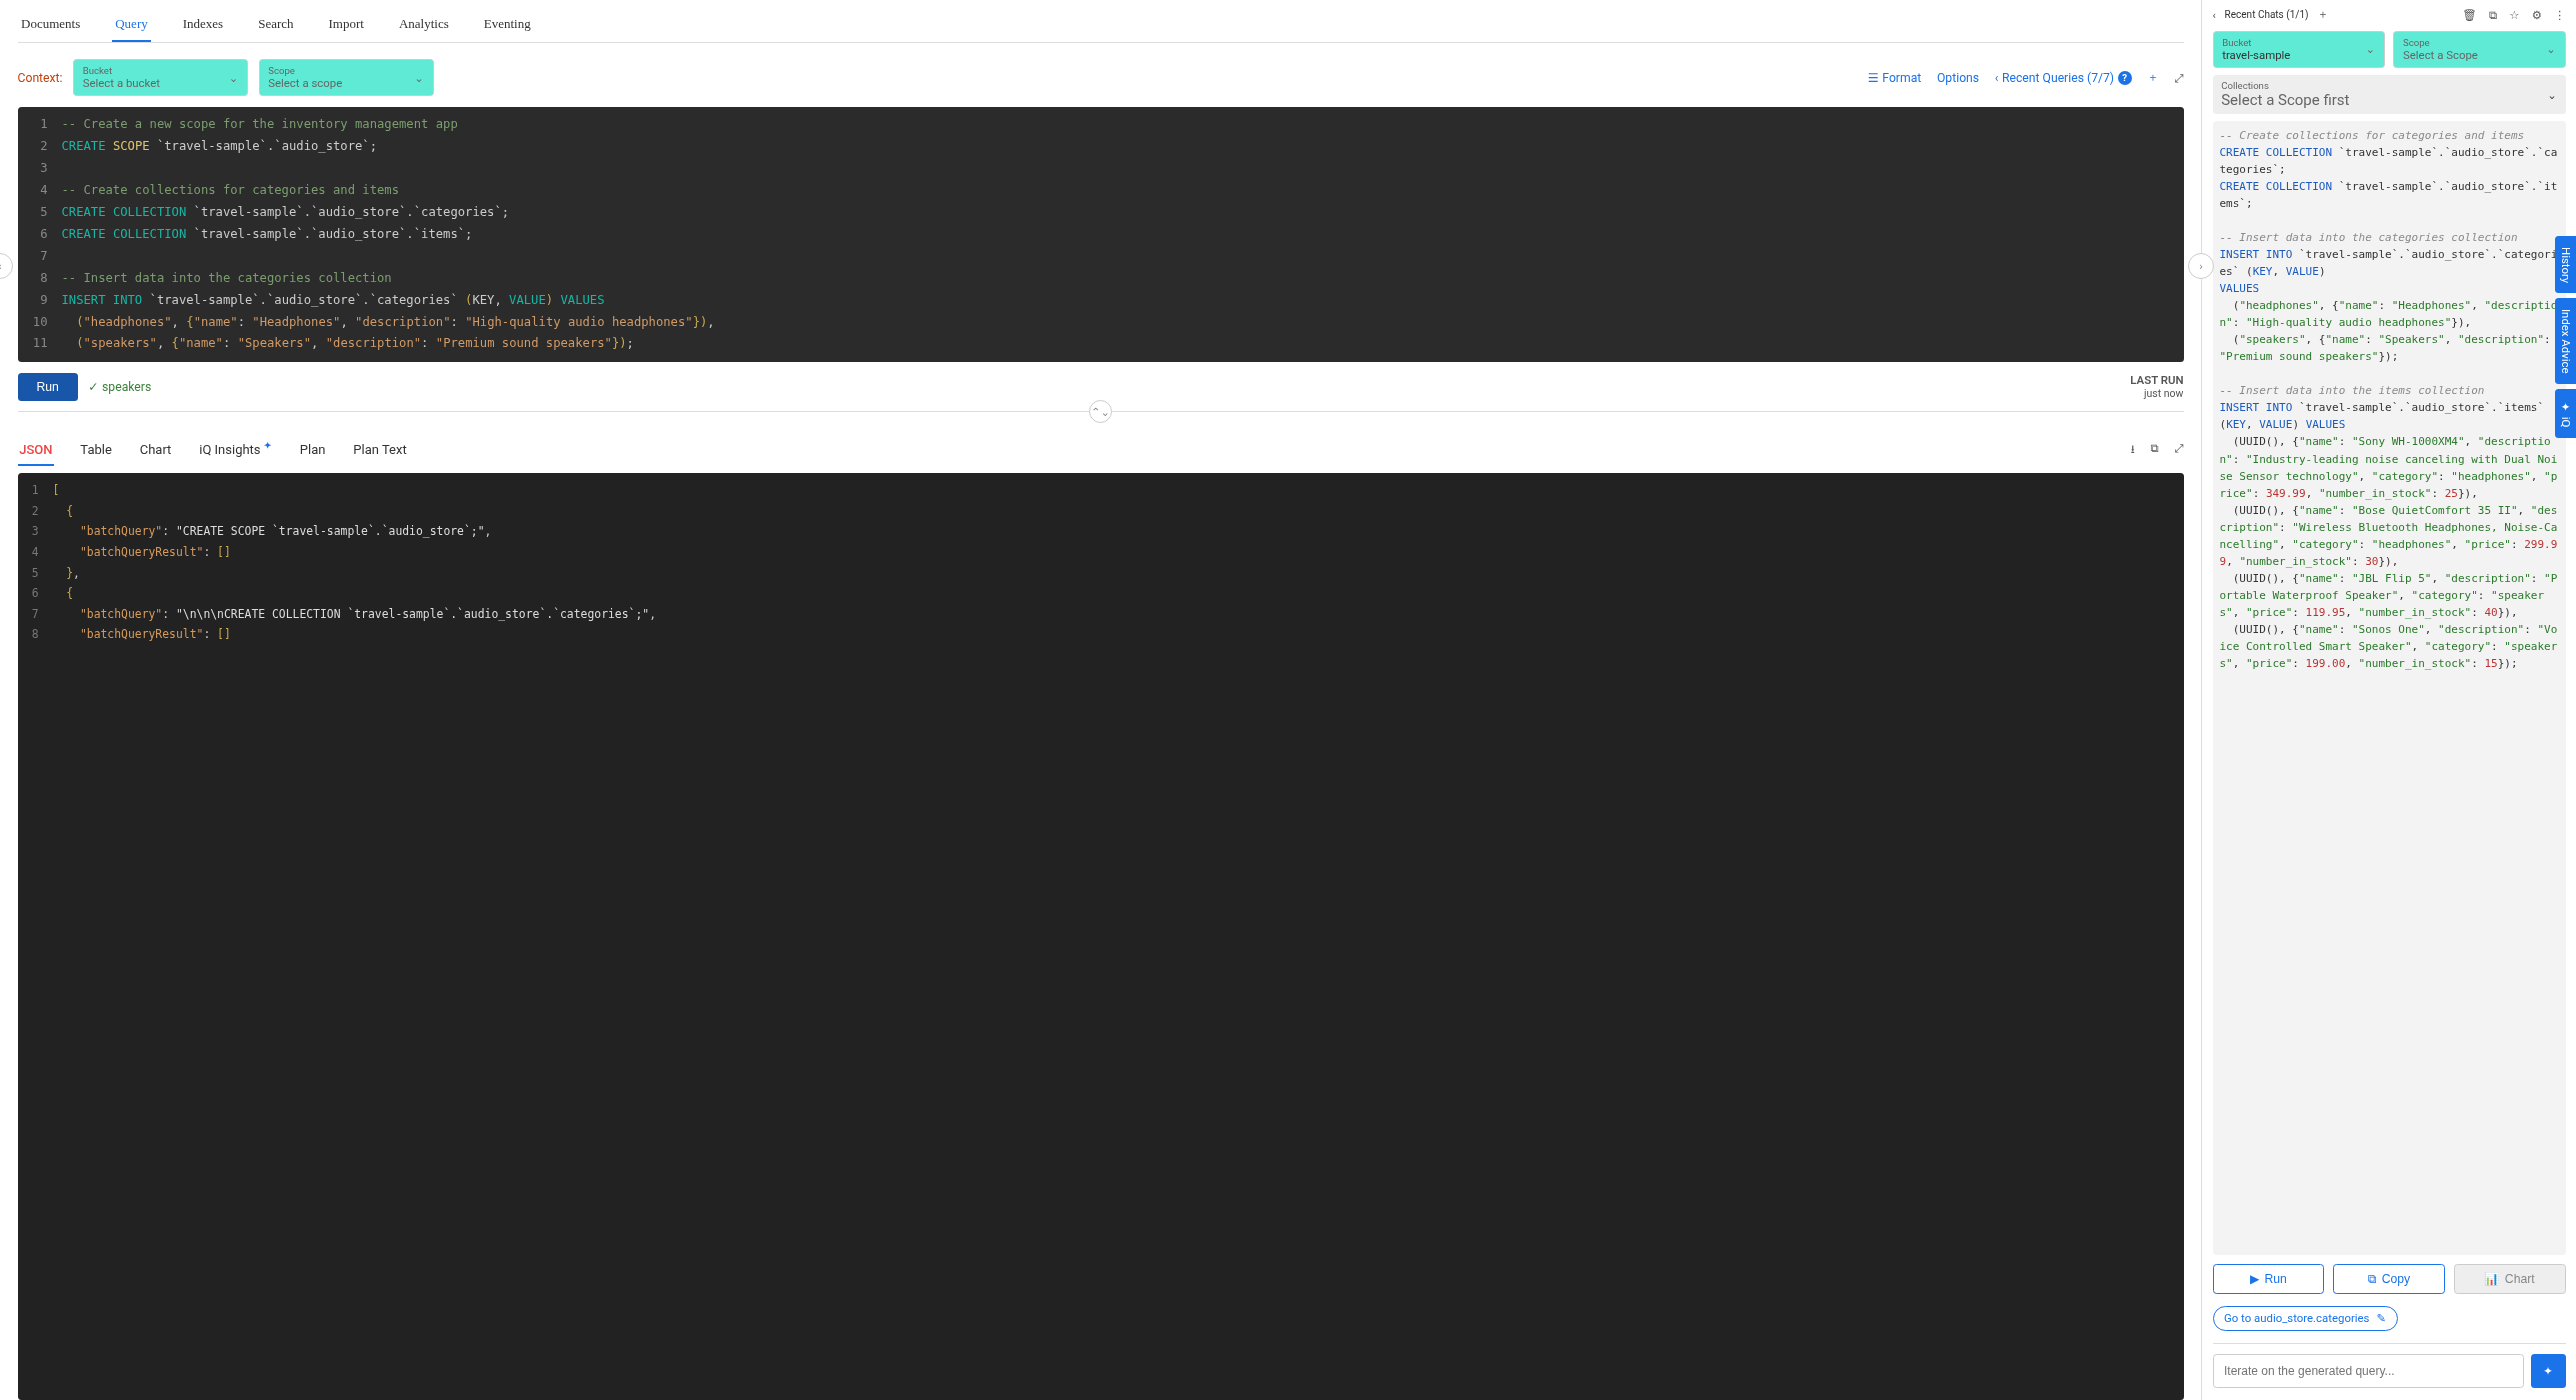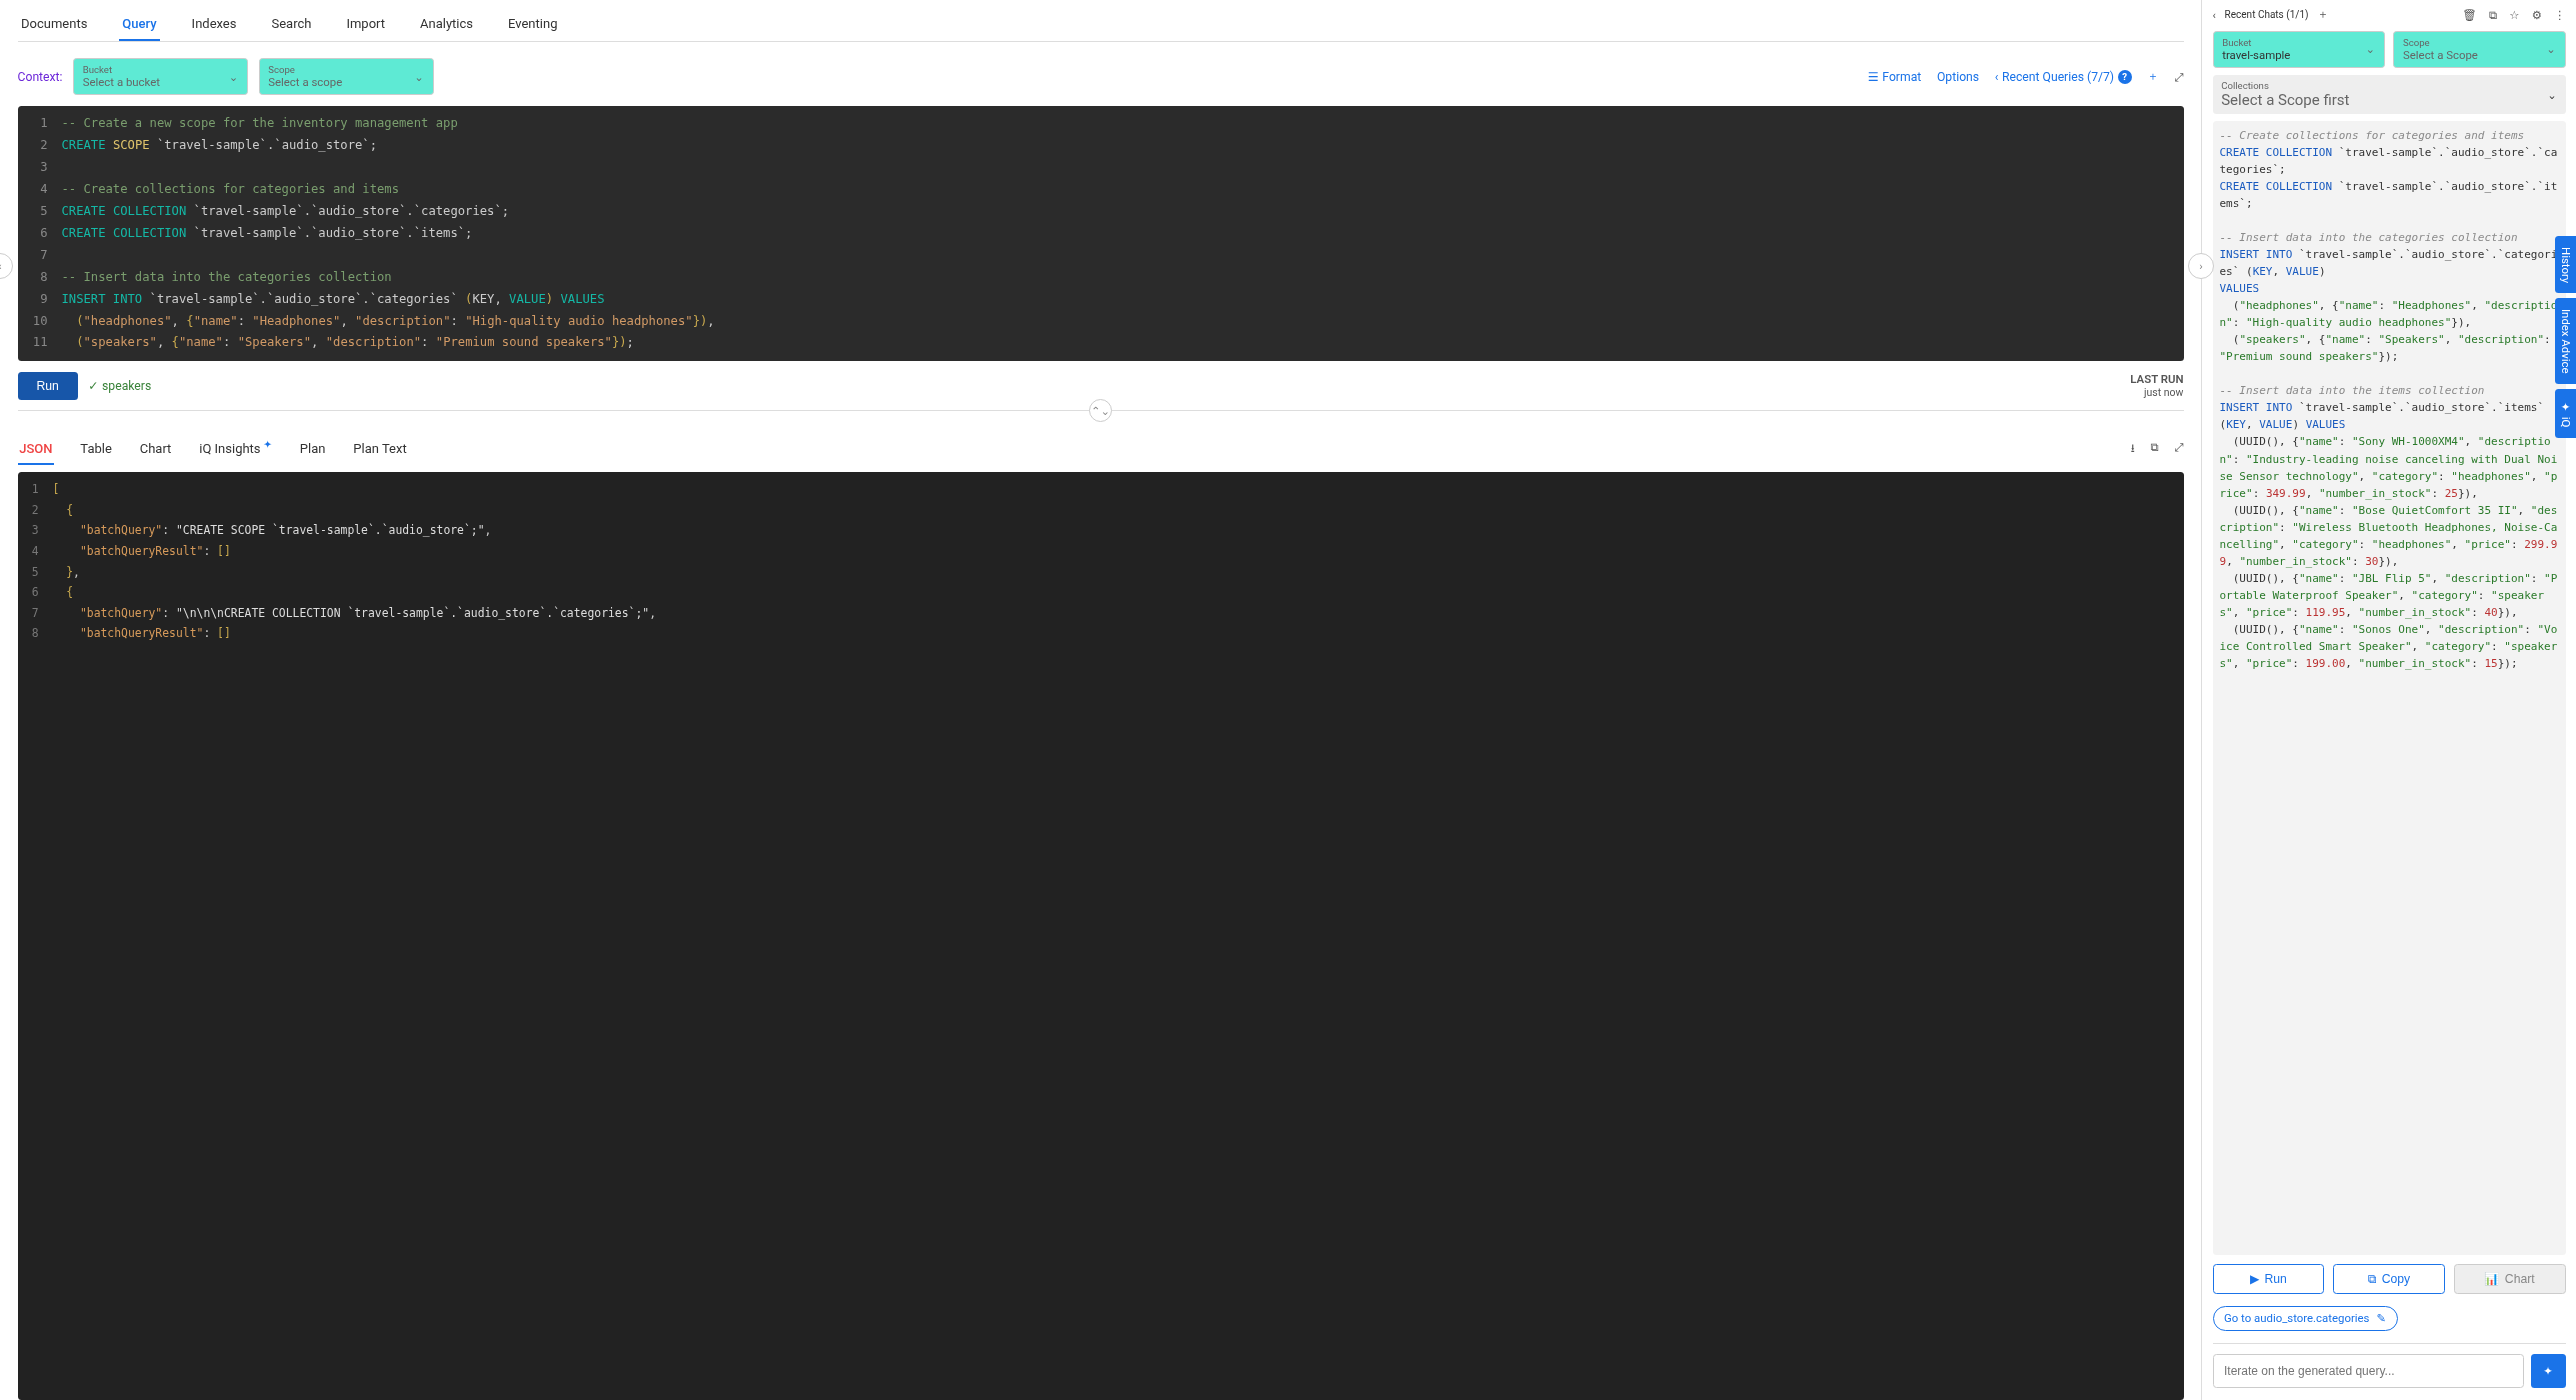--- a/index.html
+++ b/index.html
@@ -1,23 +1,23 @@
 <!DOCTYPE html>
 <html style="font-size:14px"><head>
 <meta charset="utf-8">
 <style>
 * { box-sizing: border-box; margin: 0; padding: 0; }
 body { font-family: -apple-system, BlinkMacSystemFont, "Segoe UI", Roboto, sans-serif; font-size: 11.4px; color: #333; background: #fff; overflow: hidden; }
 .app { display: flex; height: 100vh; }
 .main { flex: 1; display: flex; flex-direction: column; min-width: 0; padding: 0 17.5px; }
 .tabs { display: flex; gap: 28px; border-bottom: 0.9px solid #ddd; margin-top: 7px; }
-.tab { padding: 8.7px 3.5px; font-size: 13px; cursor: pointer; border-bottom: 2.6px solid transparent; color: #333; }
+.tab { padding: 8.7px 3.5px; font-size: 13px; cursor: pointer; border-bottom: 2.6px solid transparent; color: #333; font-family: Liberation Serif, serif; }
 .tab.active { color: #1a73e8; border-bottom-color: #1a73e8; font-weight: 500; }
 .context-row { display: flex; align-items: center; gap: 10.5px; margin: 15.7px 0 10.5px; }
-.context-label { font-size: 12.2px; color: #6d28d9; }
+.context-label { font-size: 12.2px; color: #c2410c; }
 .select-box { border: 0.9px solid #ccc; border-radius: 3.5px; padding: 5.2px 8.7px; min-width: 175px; display: flex; flex-direction: column; position: relative; background: #5eead4; cursor: pointer; }
 .select-box .lbl { font-size: 9.6px; color: #666; }
 .select-box .val { font-size: 11.4px; color: #666; }
 .select-box .chev { position: absolute; right: 8.7px; top: 50%; transform: translateY(-50%); color: #666; }
 .context-actions { margin-left: auto; display: flex; align-items: center; gap: 15.7px; }
 .link-btn { color: #1a73e8; font-size: 12.2px; cursor: pointer; display: inline-flex; align-items: center; gap: 3.5px; }
 .icon-btn { cursor: pointer; color: #555; }
 .badge-circle { background: #1a73e8; color: #fff; border-radius: 50%; width: 14px; height: 14px; display: inline-flex; align-items: center; justify-content: center; font-size: 9.6px; font-weight: bold; }
 .editor { background: #2b2b2b; border-radius: 3.5px; overflow: hidden; position: relative; }
 .code { font-family: "SF Mono", Menlo, Consolas, monospace; font-size: 12.2px; line-height: 1.8; padding: 7px 0; }

